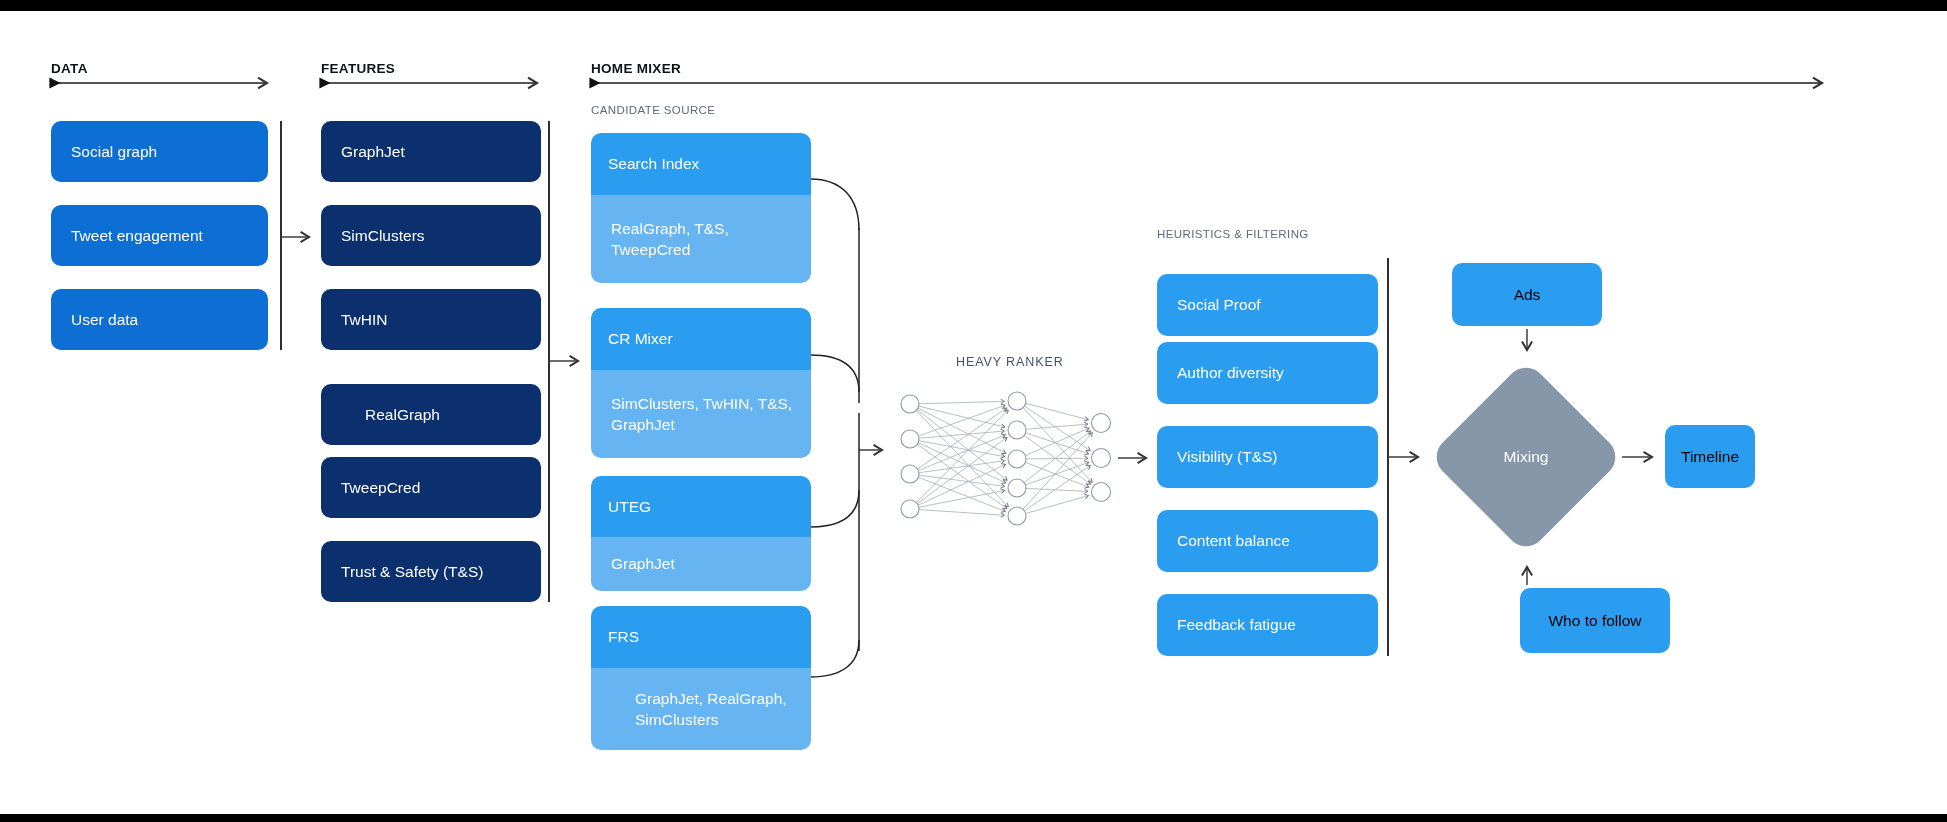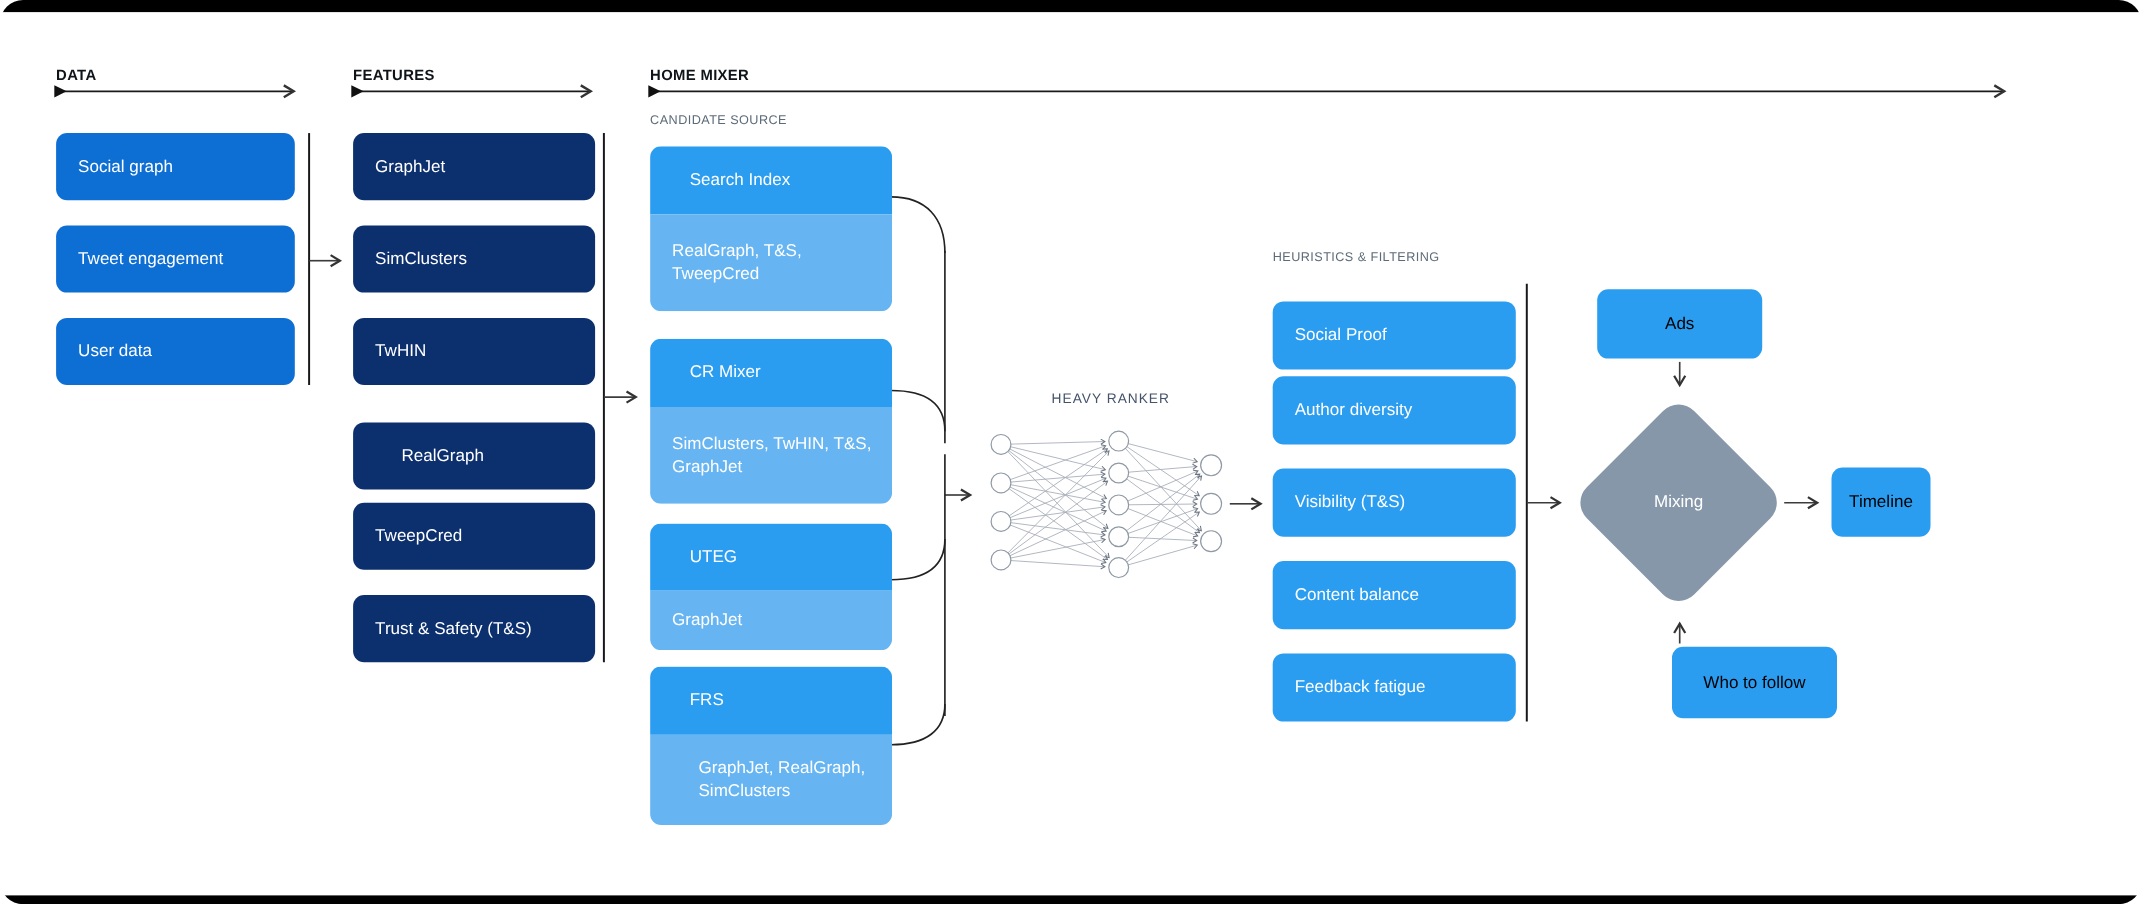--- a/index.html
+++ b/index.html
@@ -1,37 +1,36 @@
 <!DOCTYPE html>
 <html><head>
 <meta charset="utf-8">
 <style>
   html,body{margin:0;padding:0;background:#fff;}
   #canvas{
     position:relative;width:1947px;height:822px;background:#fff;overflow:hidden;
     font-family:"Liberation Sans","DejaVu Sans",sans-serif;
-    border-radius:21px;
     --data-box:#0d6ed4;--feature-box:#0c2f6e;--primary-box:#2b9df1;
     --sub-box:#66b5f2;--diamond:#8697a9;
   }
   .bar{position:absolute;left:0;width:1947px;background:#000;}
   .col-header{position:absolute;font-size:13.5px;font-weight:700;color:#0f1419;letter-spacing:.3px;}
   .sec-label{position:absolute;font-size:11.5px;font-weight:500;color:#5d6b79;letter-spacing:.4px;}
   .ranker-label{position:absolute;font-size:12.5px;font-weight:500;color:#44536b;letter-spacing:.9px;}
   .box{
     position:absolute;border-radius:10px;color:#fff;font-size:15.5px;font-weight:500;
     display:flex;align-items:center;padding-left:20px;box-sizing:border-box;
   }
   .data-box{background:var(--data-box);width:217px;height:61px;left:51px;}
   .feat-box{background:var(--feature-box);width:220px;height:61px;left:321px;}
   .heur-box{background:var(--primary-box);width:221px;height:62px;left:1157px;}
   .cand-group{position:absolute;left:591px;width:220px;border-radius:10px;overflow:hidden;}
   .cand-head{
     background:var(--primary-box);color:#fff;font-size:15.5px;font-weight:500;
-    display:flex;align-items:center;padding-left:36px;box-sizing:border-box;
+    display:flex;align-items:center;padding-left:17px;box-sizing:border-box;
   }
   .cand-sub{
     background:var(--sub-box);color:#fff;font-size:15.5px;font-weight:500;line-height:1.38;
     display:flex;align-items:center;padding:6px 16px 6px 20px;box-sizing:border-box;
   }
   .center-box{
     position:absolute;border-radius:10px;background:var(--primary-box);color:#000000;
     font-size:15.5px;font-weight:500;display:flex;align-items:center;justify-content:center;
     box-sizing:border-box;
   }

